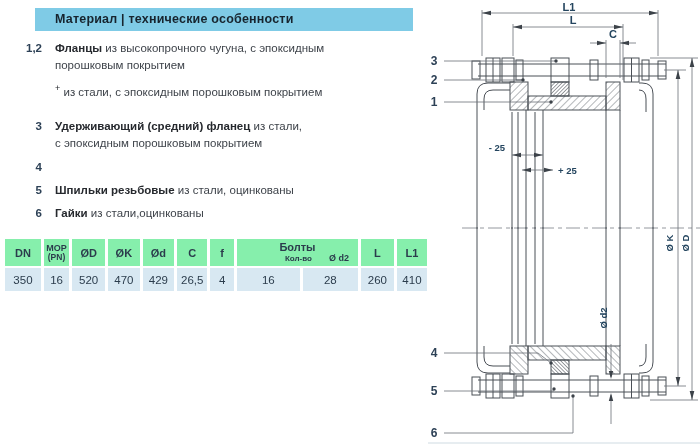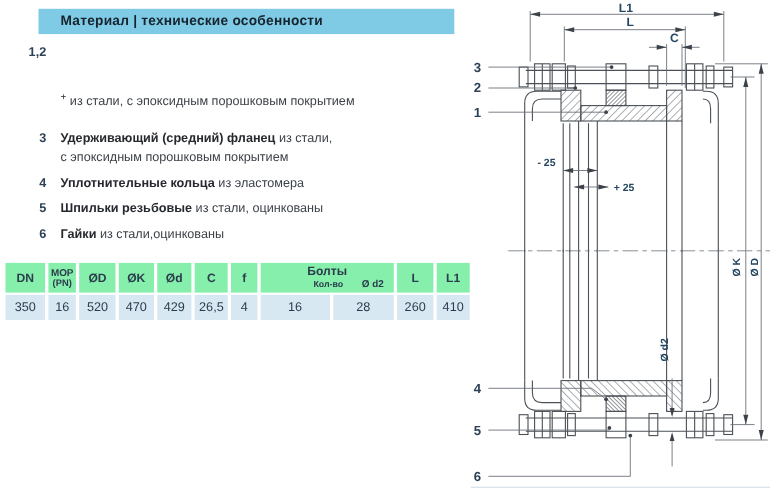--- a/index.html
+++ b/index.html
@@ -43,36 +43,37 @@
 </head>
 <body>
 
 <div id="page">
 
   <div id="left">
     <div class="bar">Материал | технические особенности</div>
 
     <div class="mi" style="top:40px">
       <span class="num">1,2</span>
+      <div class="txt"><b>Фланцы</b><span> из высокопрочного чугуна, с эпоксидным</span><br>
+        <span>порошковым покрытием</span></div>
     </div>
 
     <div class="fn" style="top:83px">
       <sup>+</sup>
       <span>из стали, с эпоксидным порошковым покрытием</span>
     </div>
 
     <div class="mi" style="top:118px">
       <span class="num">3</span>
       <div class="txt"><b>Удерживающий (средний) фланец</b><span> из стали,</span><br>
         <span>с эпоксидным порошковым покрытием</span></div>
     </div>
 
     <div class="mi" style="top:159px">
       <span class="num">4</span>
-      <div class="txt"><b>Уплотнительные кольца</b><span> из эластомера</span></div>
     </div>
 
     <div class="mi" style="top:182px">
       <span class="num">5</span>
       <div class="txt"><b>Шпильки резьбовые</b><span> из стали, оцинкованы</span></div>
     </div>
 
     <div class="mi" style="top:205px">
       <span class="num">6</span>
       <div class="txt"><b>Гайки</b><span> из стали,оцинкованы</span></div>

